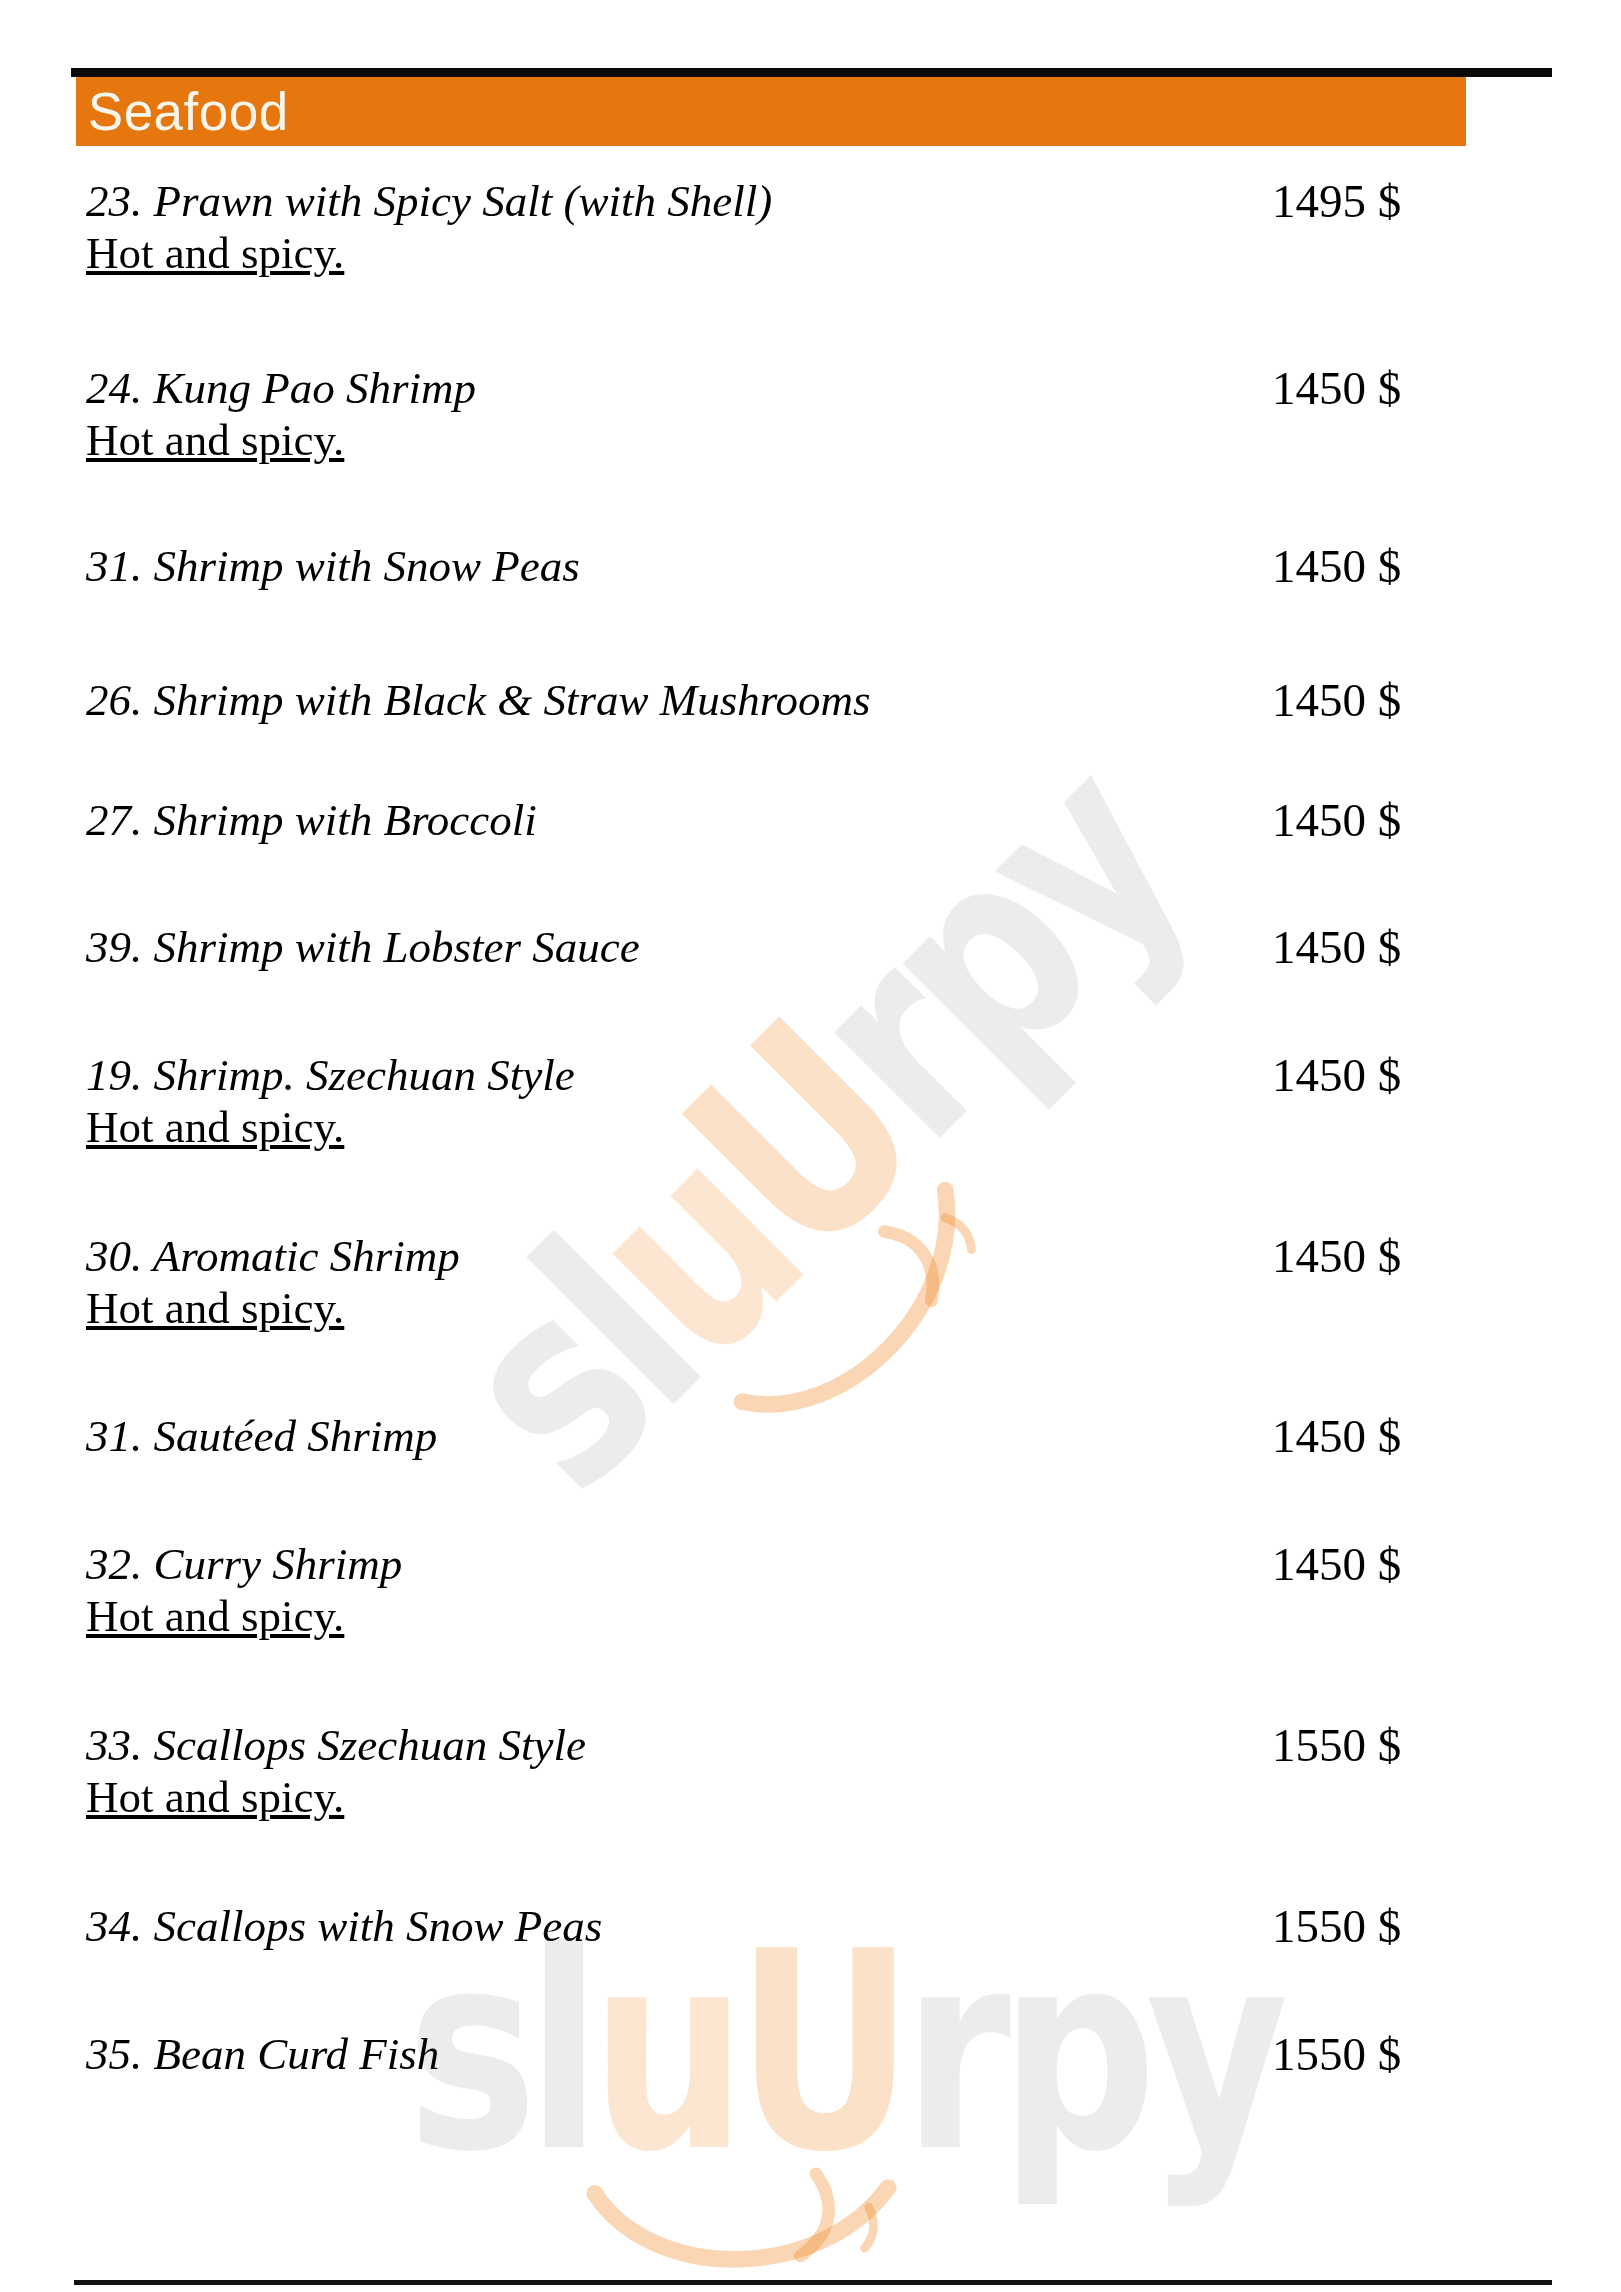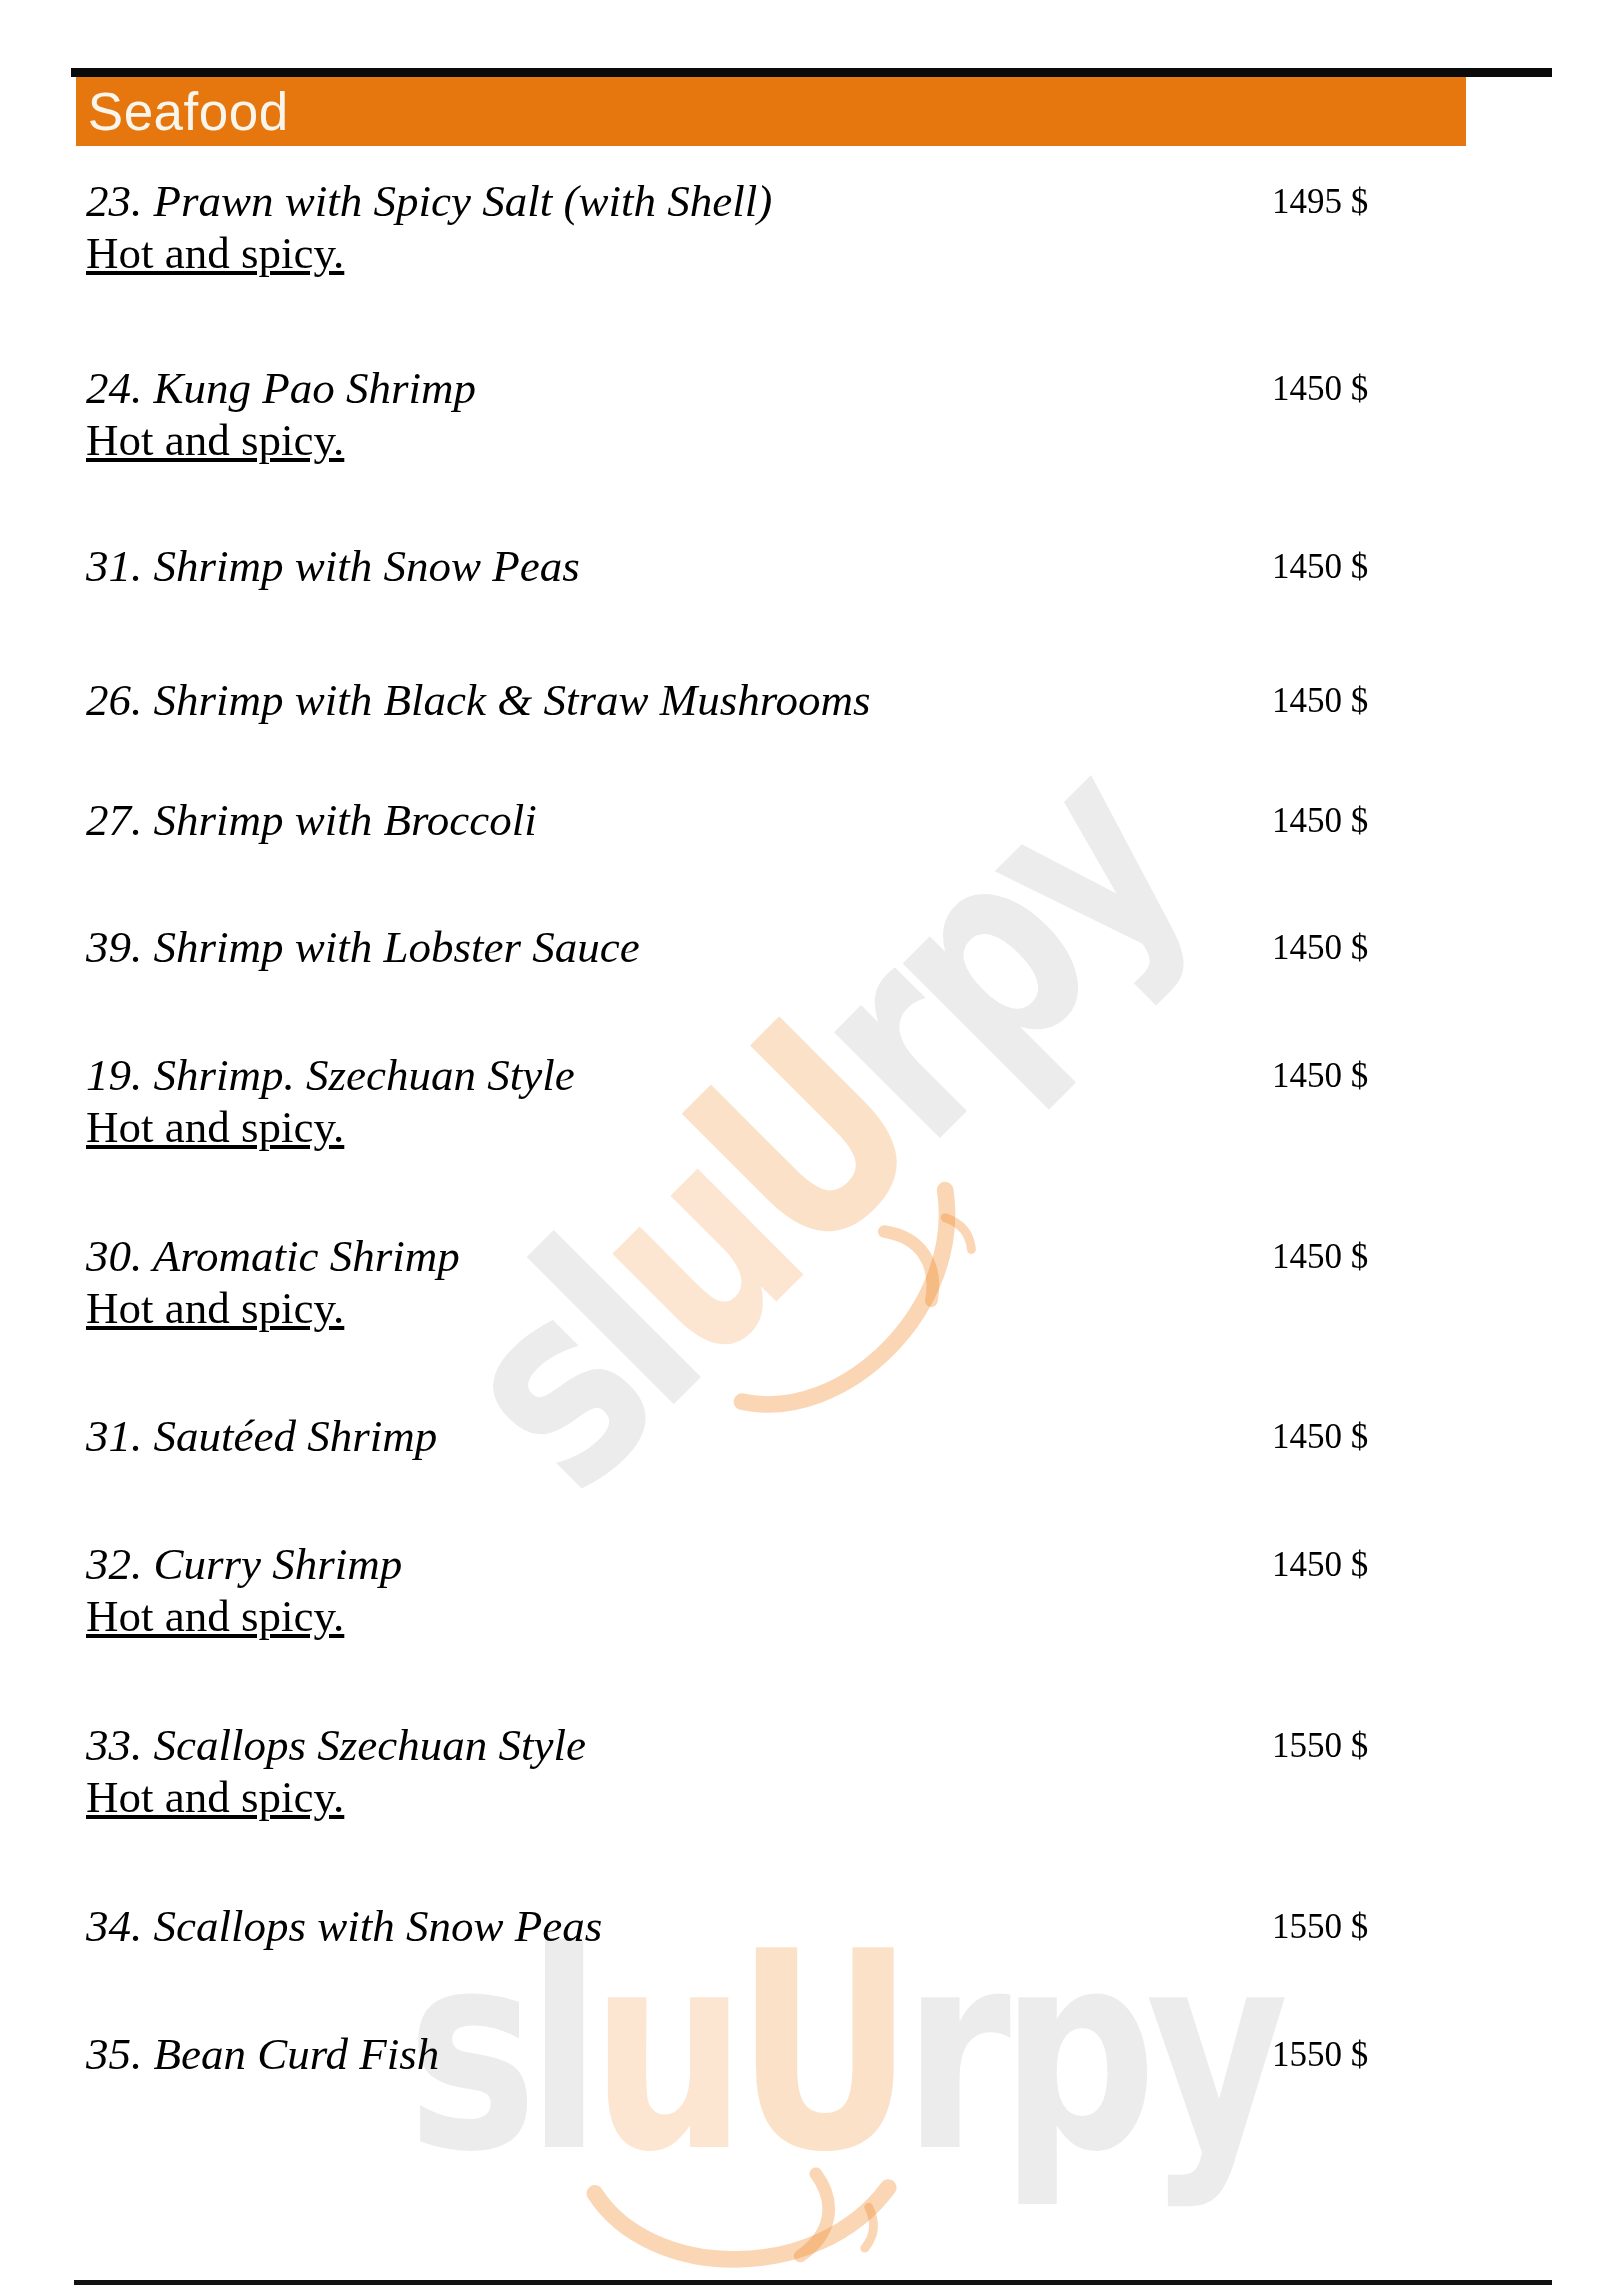--- a/index.html
+++ b/index.html
@@ -31,21 +31,21 @@
   .menu-list{position:absolute;left:0;top:0;width:100%;height:100%;}
   .row{position:absolute;left:0;top:0;width:100%;}
   .row .title{
     position:absolute;left:86px;top:0;
     font-size:45px;line-height:51px;color:#000;
     white-space:nowrap;
     font-style:italic;
   }
   .row .price{
     position:absolute;left:1272px;top:0;
-    font-size:35px;line-height:51px;color:#000;
+    font-size:47px;line-height:51px;color:#000;
     white-space:nowrap;
   }
   .row .note{
     position:absolute;left:86px;top:52px;
     font-size:45px;line-height:51px;color:#000;
     white-space:nowrap;
     text-decoration:underline;
   }
   
   .bottom-rule{

